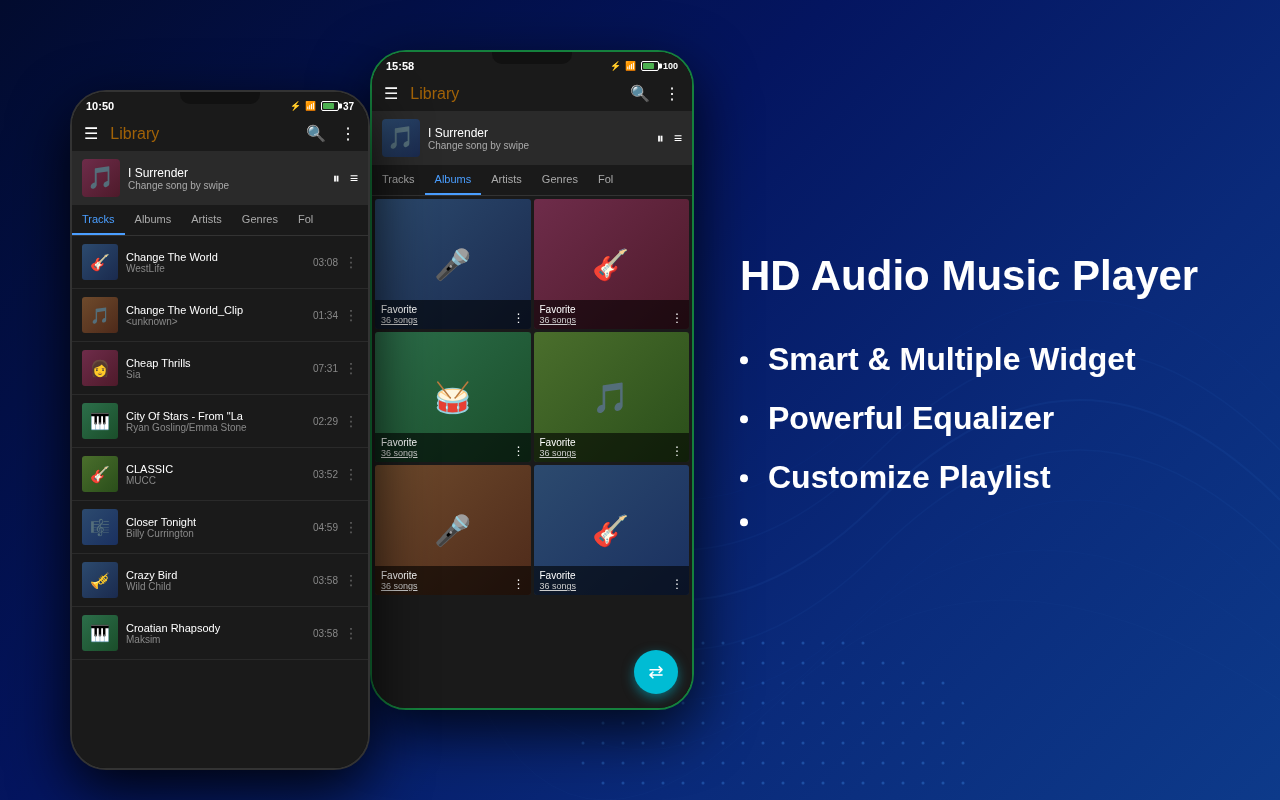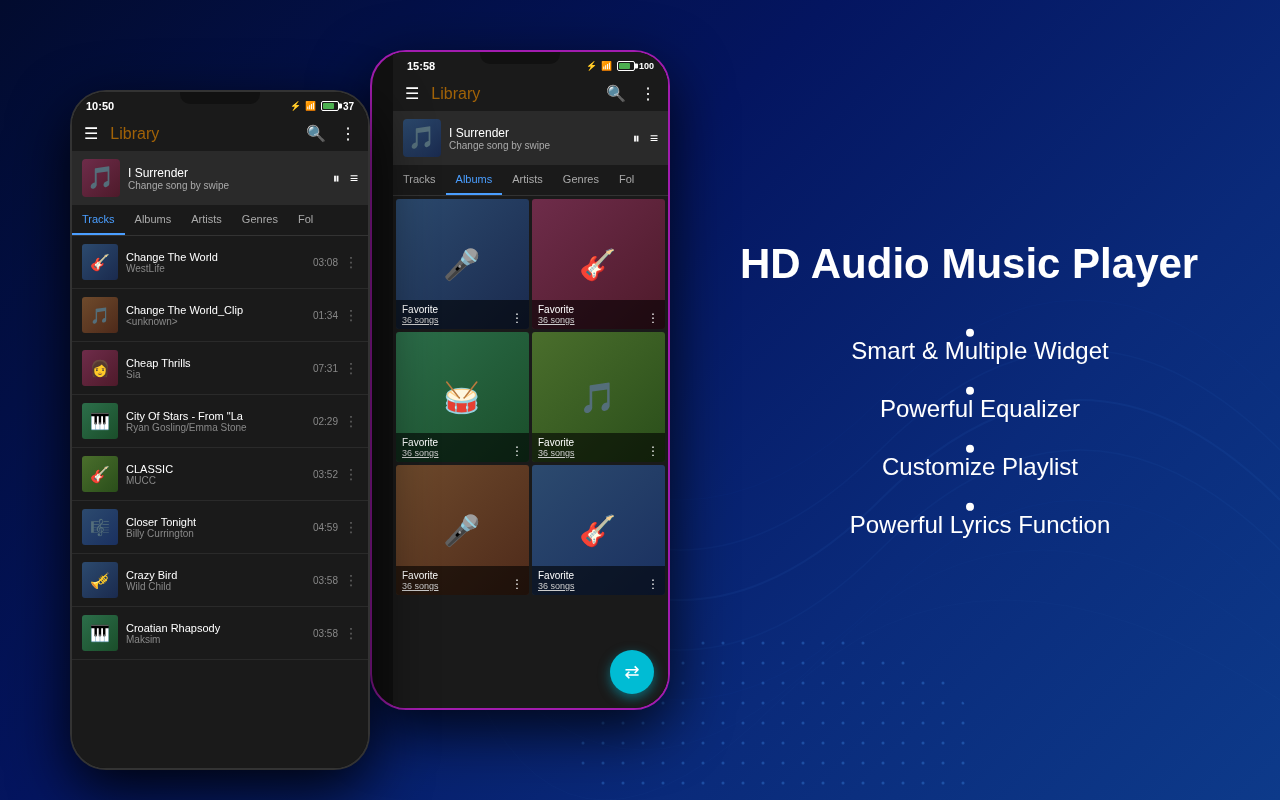--- a/index.html
+++ b/index.html
@@ -31,24 +31,23 @@
     }
 
     .feature-list {
       list-style: none;
     }
 
     .feature-item {
       display: flex;
       align-items: center;
       margin-bottom: 22px;
-      font-size: 24px;
-      color: white;
-      font-weight: 400;
-      flex-direction: column;
+      font-size: 32px;
+      color: white;
+      font-weight: 700;
     }
 
     .feature-bullet {
       width: 8px;
       height: 8px;
       border-radius: 50%;
       background: white;
       margin-right: 20px;
       flex-shrink: 0;
     }
@@ -60,28 +59,27 @@
       top: 30px;
       width: 680px;
       height: 740px;
     }
 
     
     .phone-2 {
       position: absolute;
       left: 330px;
       top: 20px;
-      width: 300px;
+      width: 324px;
       height: 660px;
       background: #111;
       border-radius: 36px;
-      border: 2px solid #a21caf;
+      border: 2px solid #15803d;
       overflow: hidden;
       box-shadow: 0 20px 60px rgba(0,0,0,0.8);
-      padding-left: 21px;
     }
 
     
     .phone-1 {
       position: absolute;
       left: 30px;
       top: 60px;
       width: 300px;
       height: 680px;
       background: #111;
@@ -699,16 +697,15 @@
     <li class="feature-item">
       <div class="feature-bullet"></div>
       <span>Powerful Equalizer</span>
     </li>
     <li class="feature-item">
       <div class="feature-bullet"></div>
       <span>Customize Playlist</span>
     </li>
     <li class="feature-item">
       <div class="feature-bullet"></div>
-      <span>Powerful Lyrics Function</span>
     </li>
   </ul>
 </div>
 
 </body></html>

